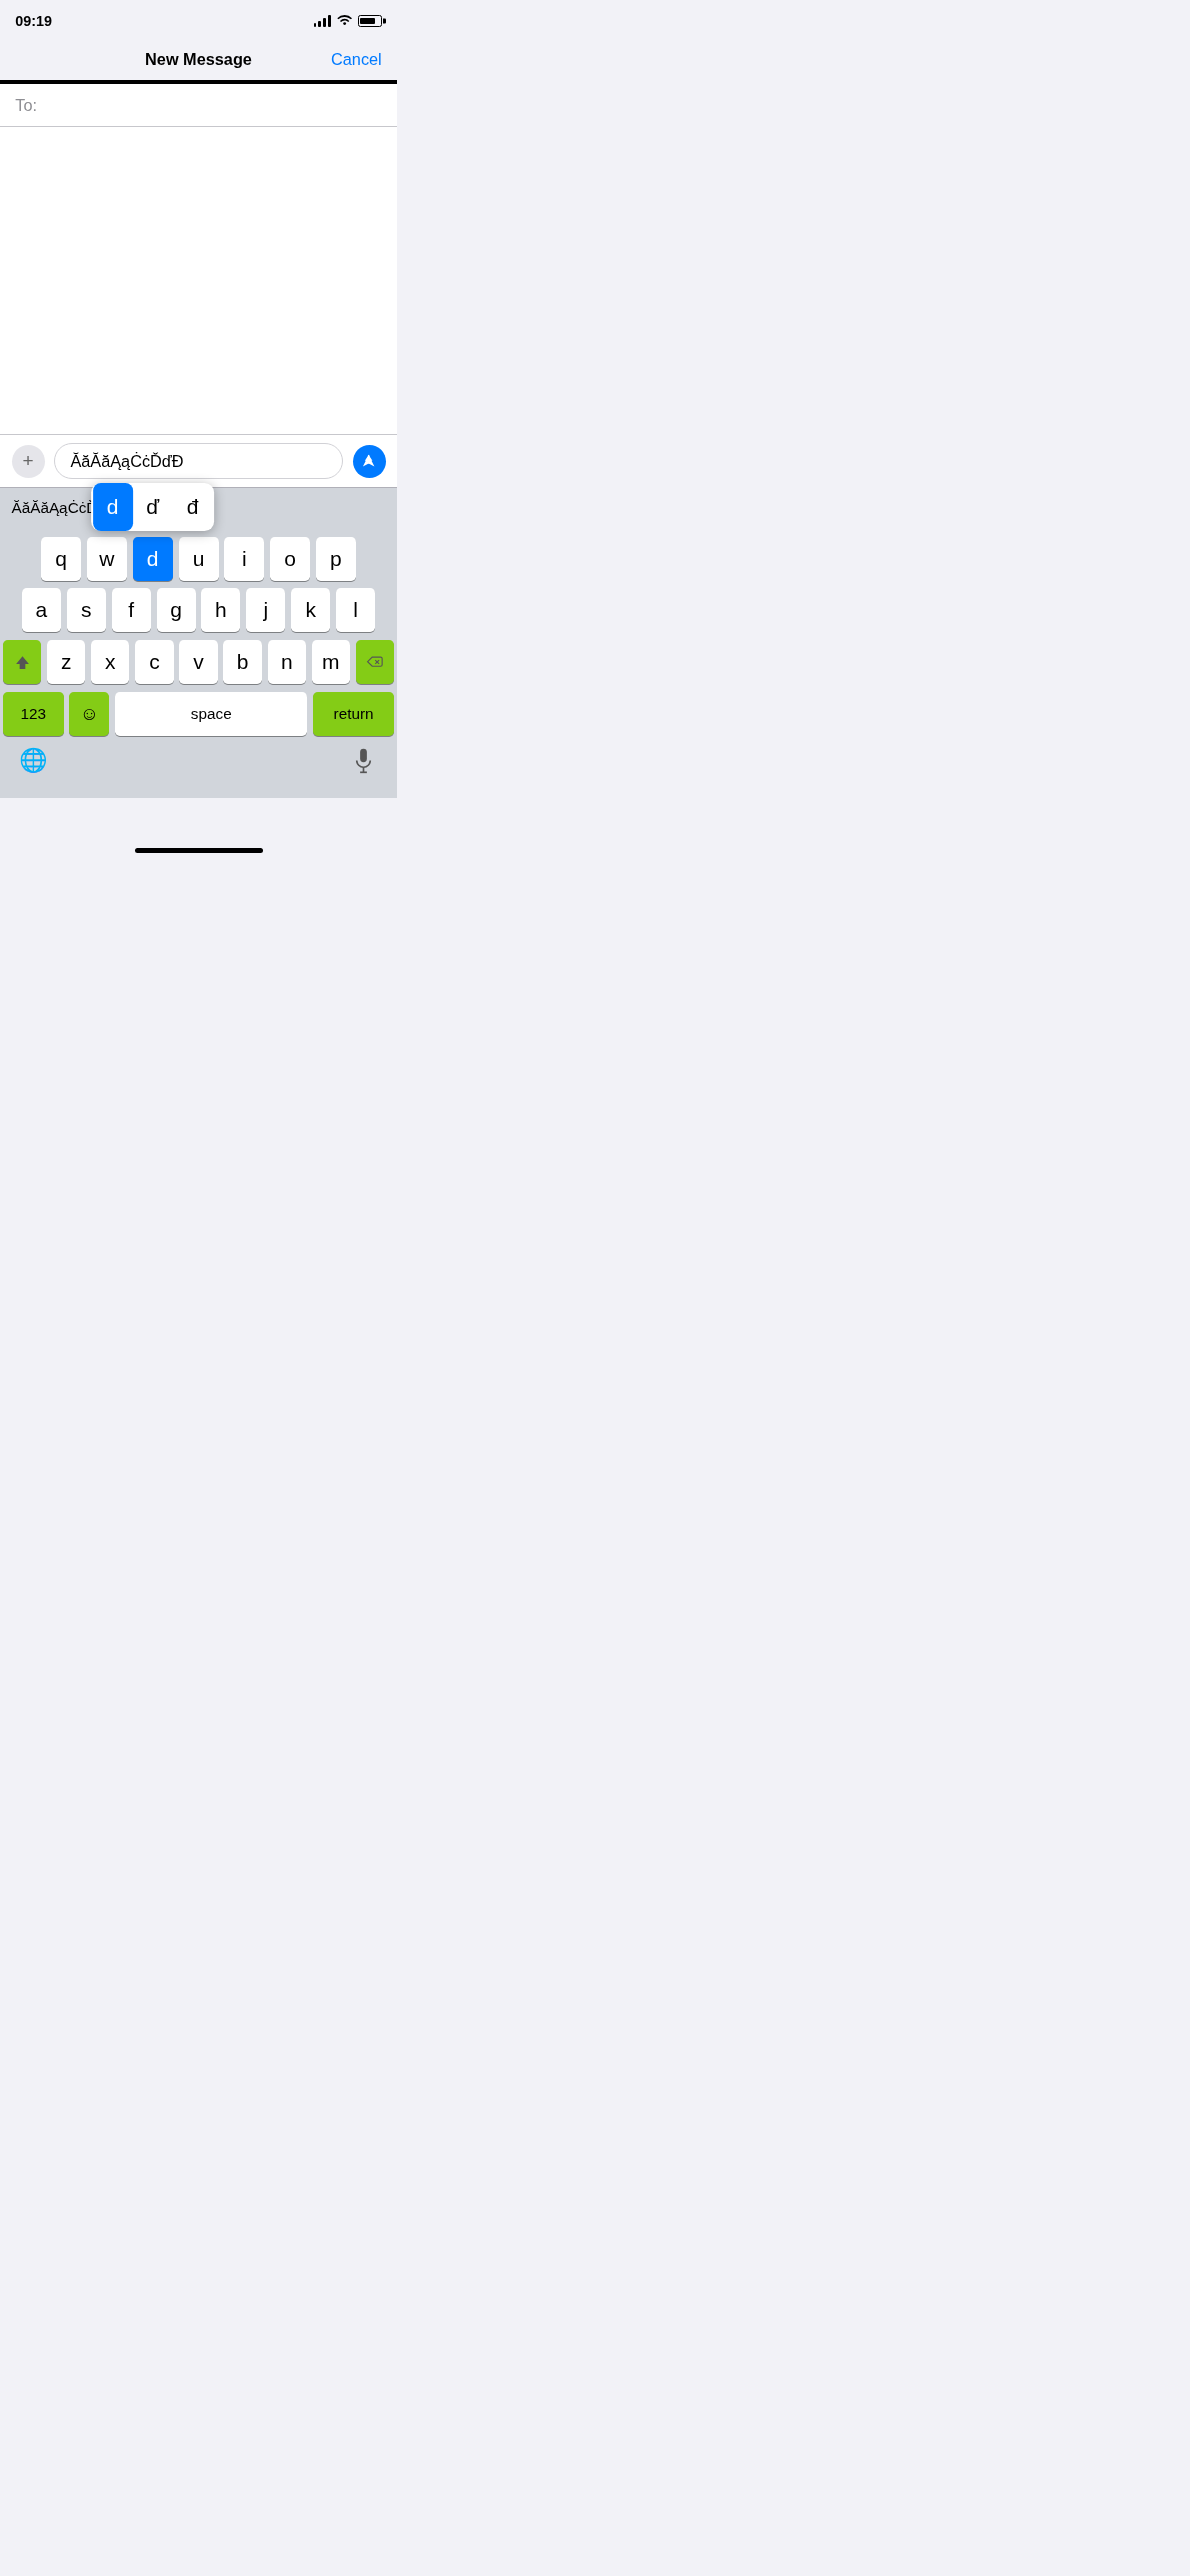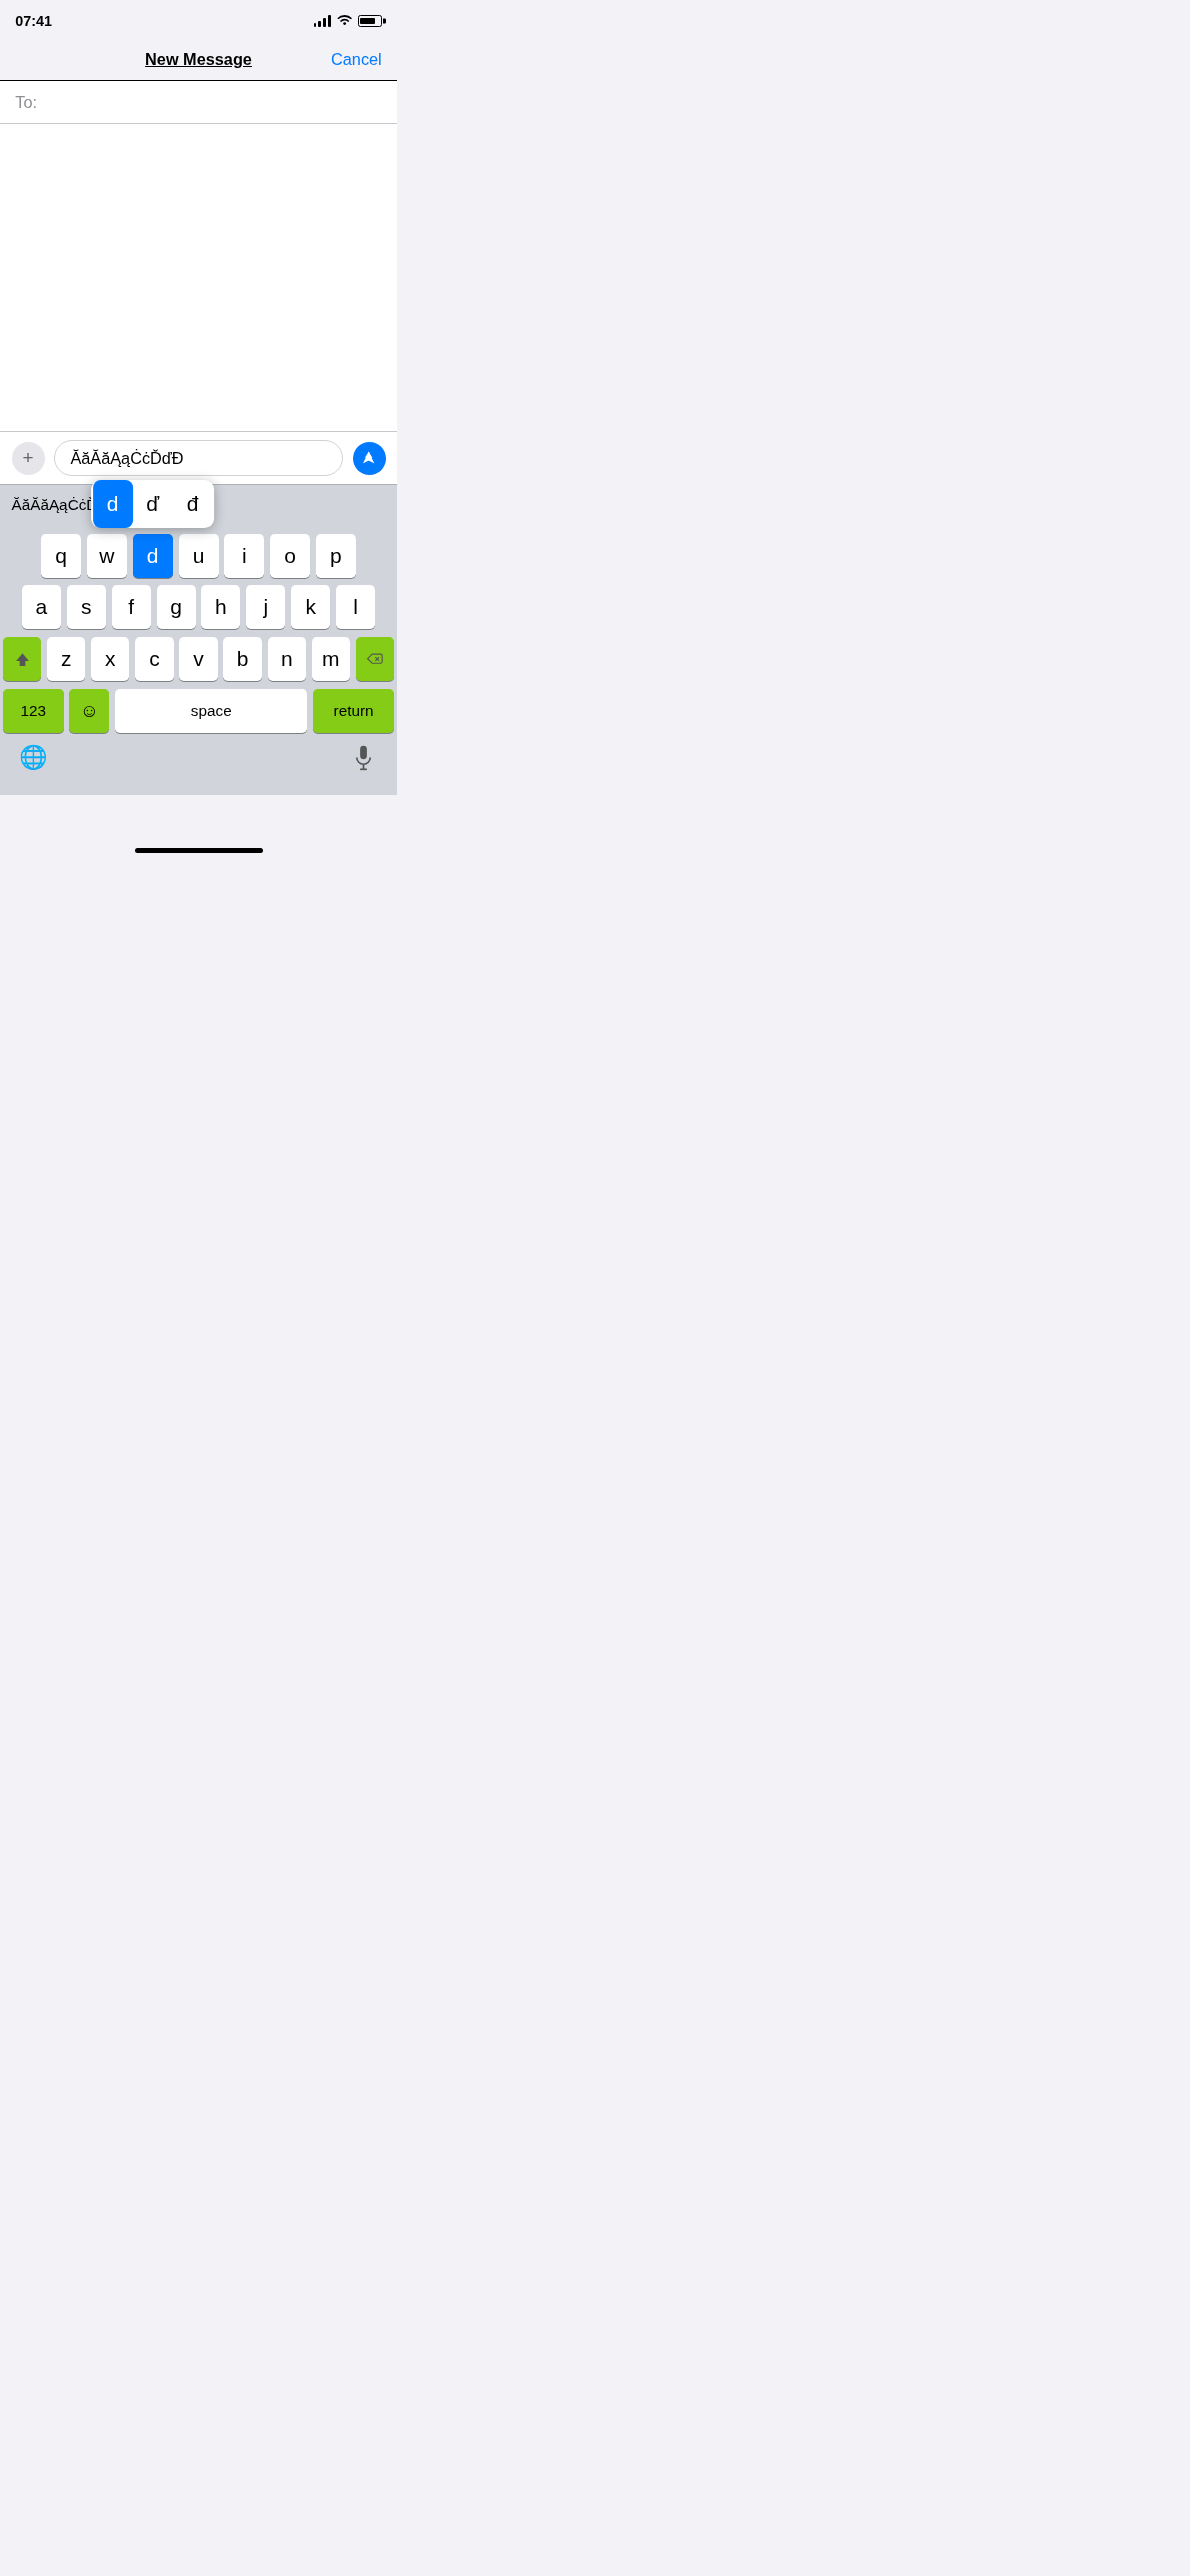--- a/index.html
+++ b/index.html
@@ -77,22 +77,21 @@
     }
 
     
     .nav-bar {
       background: #f2f2f7;
       padding: 7.7px 15.3px 11.5px;
       display: flex;
       align-items: center;
       justify-content: center;
       position: relative;
-      border-bottom: 1px solid #000000;
-      text-decoration: underline;
+      border-bottom: 4px solid #000000;
     }
     .nav-title {
       font-size: 16.3px;
       font-weight: 600;
       color: #000;
     }
     .nav-cancel {
       position: absolute;
       right: 15.3px;
       font-size: 16.3px;
@@ -336,21 +335,21 @@
     
     .wifi-svg {
       width: 15.3px;
       height: 11.5px;
     }
   </style>
 </head>
 <body>
 
 <div class="status-bar">
-  <span class="status-time">07:41</span>
+  <span class="status-time">09:19</span>
   <div class="status-icons">
     <div class="signal-bars">
       <span></span>
         <span></span>
         <span></span>
         <span></span>
     </div>
     <svg class="wifi-svg" viewBox="0 0 16 12">
       <path d="M8 10.5a1.5 1.5 0 1 1 0-3 1.5 1.5 0 0 1 0 3z" fill="#000"></path>
       <path d="M4.2 7.3A5.3 5.3 0 0 1 8 5.7c1.4 0 2.8.6 3.8 1.6l1.1-1.1A7 7 0 0 0 8 4a7 7 0 0 0-4.9 2.2l1.1 1.1z" fill="#000"></path>

